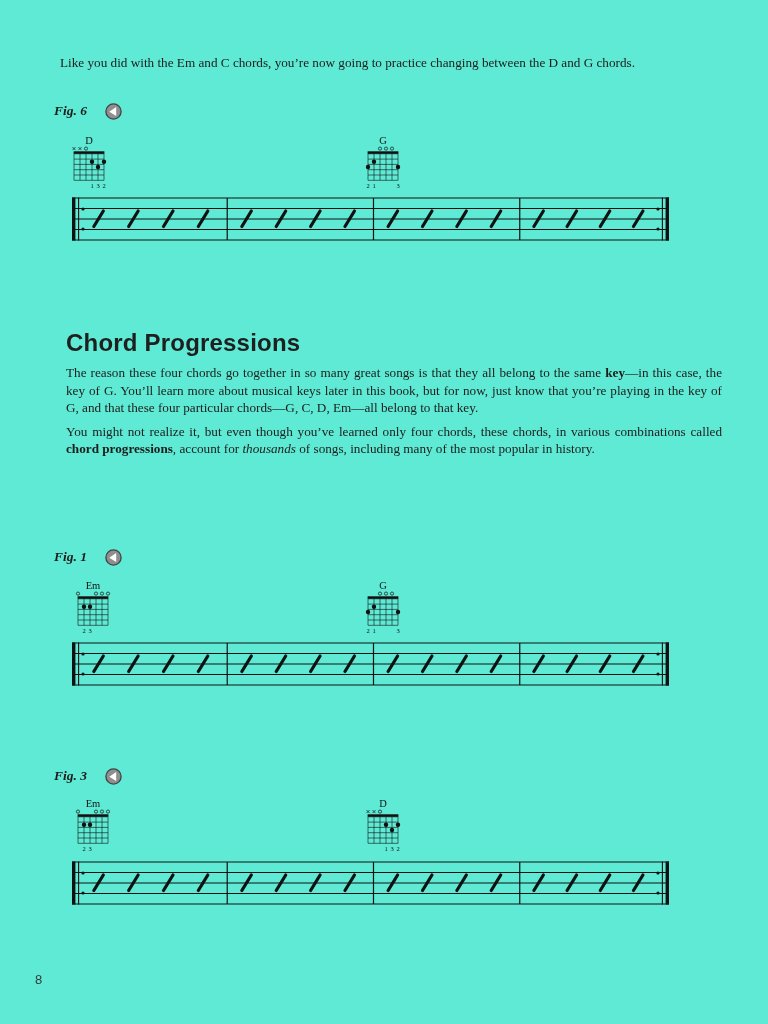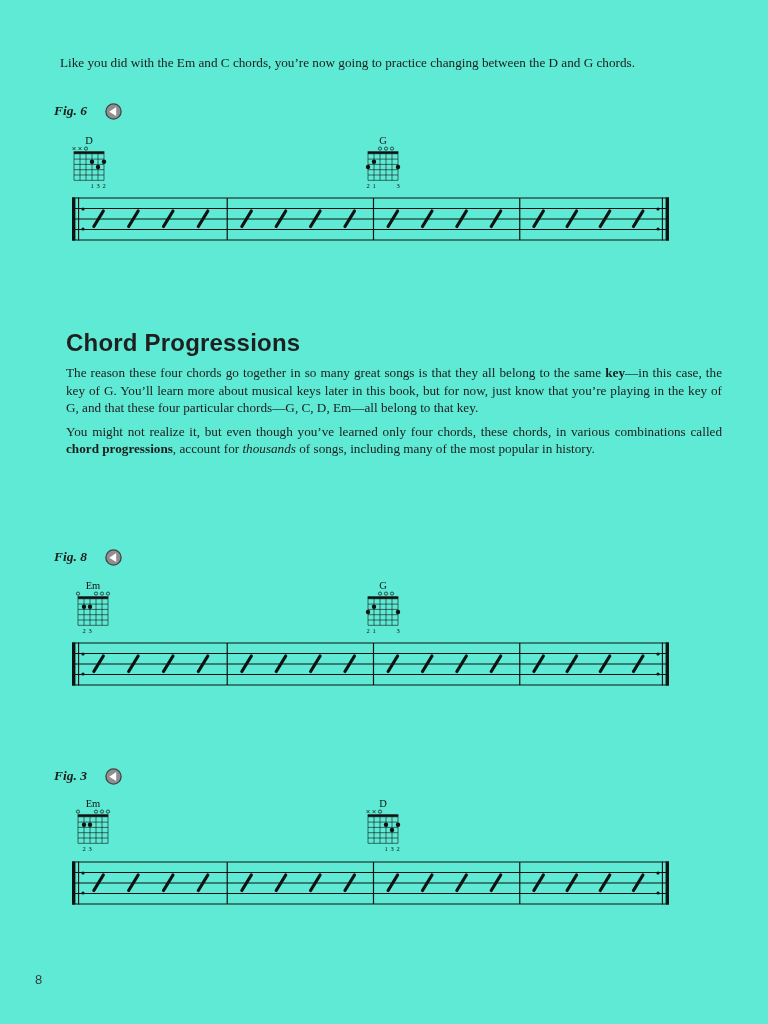--- a/index.html
+++ b/index.html
@@ -143,21 +143,21 @@
   </section>
 
   <div class="text-block">
     <h1>Chord Progressions</h1>
     <p><span>The reason these four chords go together in so many great songs is that they all belong to the same </span><b>key</b><span>—in this case, the key of G. You’ll learn more about musical keys later in this book, but for now, just know that you’re playing in the key of G, and that these four particular chords—G, C, D, Em—all belong to that key.</span></p>
     <p><span>You might not realize it, but even though you’ve learned only four chords, these chords, in various combinations called </span><b>chord progressions</b><span>, account for </span><i>thousands</i><span> of songs, including many of the most popular in history.</span></p>
   </div>
 
   <section>
     <div class="fig-head" style="top:549px">
-      <span class="fig-label">Fig. 8</span>
+      <span class="fig-label">Fig. 1</span>
       <span class="audio-icon-wrap">
           <svg width="17" height="17" viewBox="0 0 17 17">
     <circle cx="8.5" cy="8.5" r="7.6" fill="#8f8f8f" stroke="#424242" stroke-width="1.3"></circle>
     <polygon points="4.3,8.8 11.2,4.1 11.2,13.1" fill="#ffffff"></polygon>
   </svg>
         </span>
     </div>
     <div class="chord-slot" style="left:70px;top:580px"><svg width="46" height="56" viewBox="0 0 46 56">
           <text x="23" y="9" text-anchor="middle" font-size="10.5">Em</text>
           <circle cx="8" cy="13.6" r="1.6" fill="none" stroke="#111111" stroke-width="0.7"></circle>

